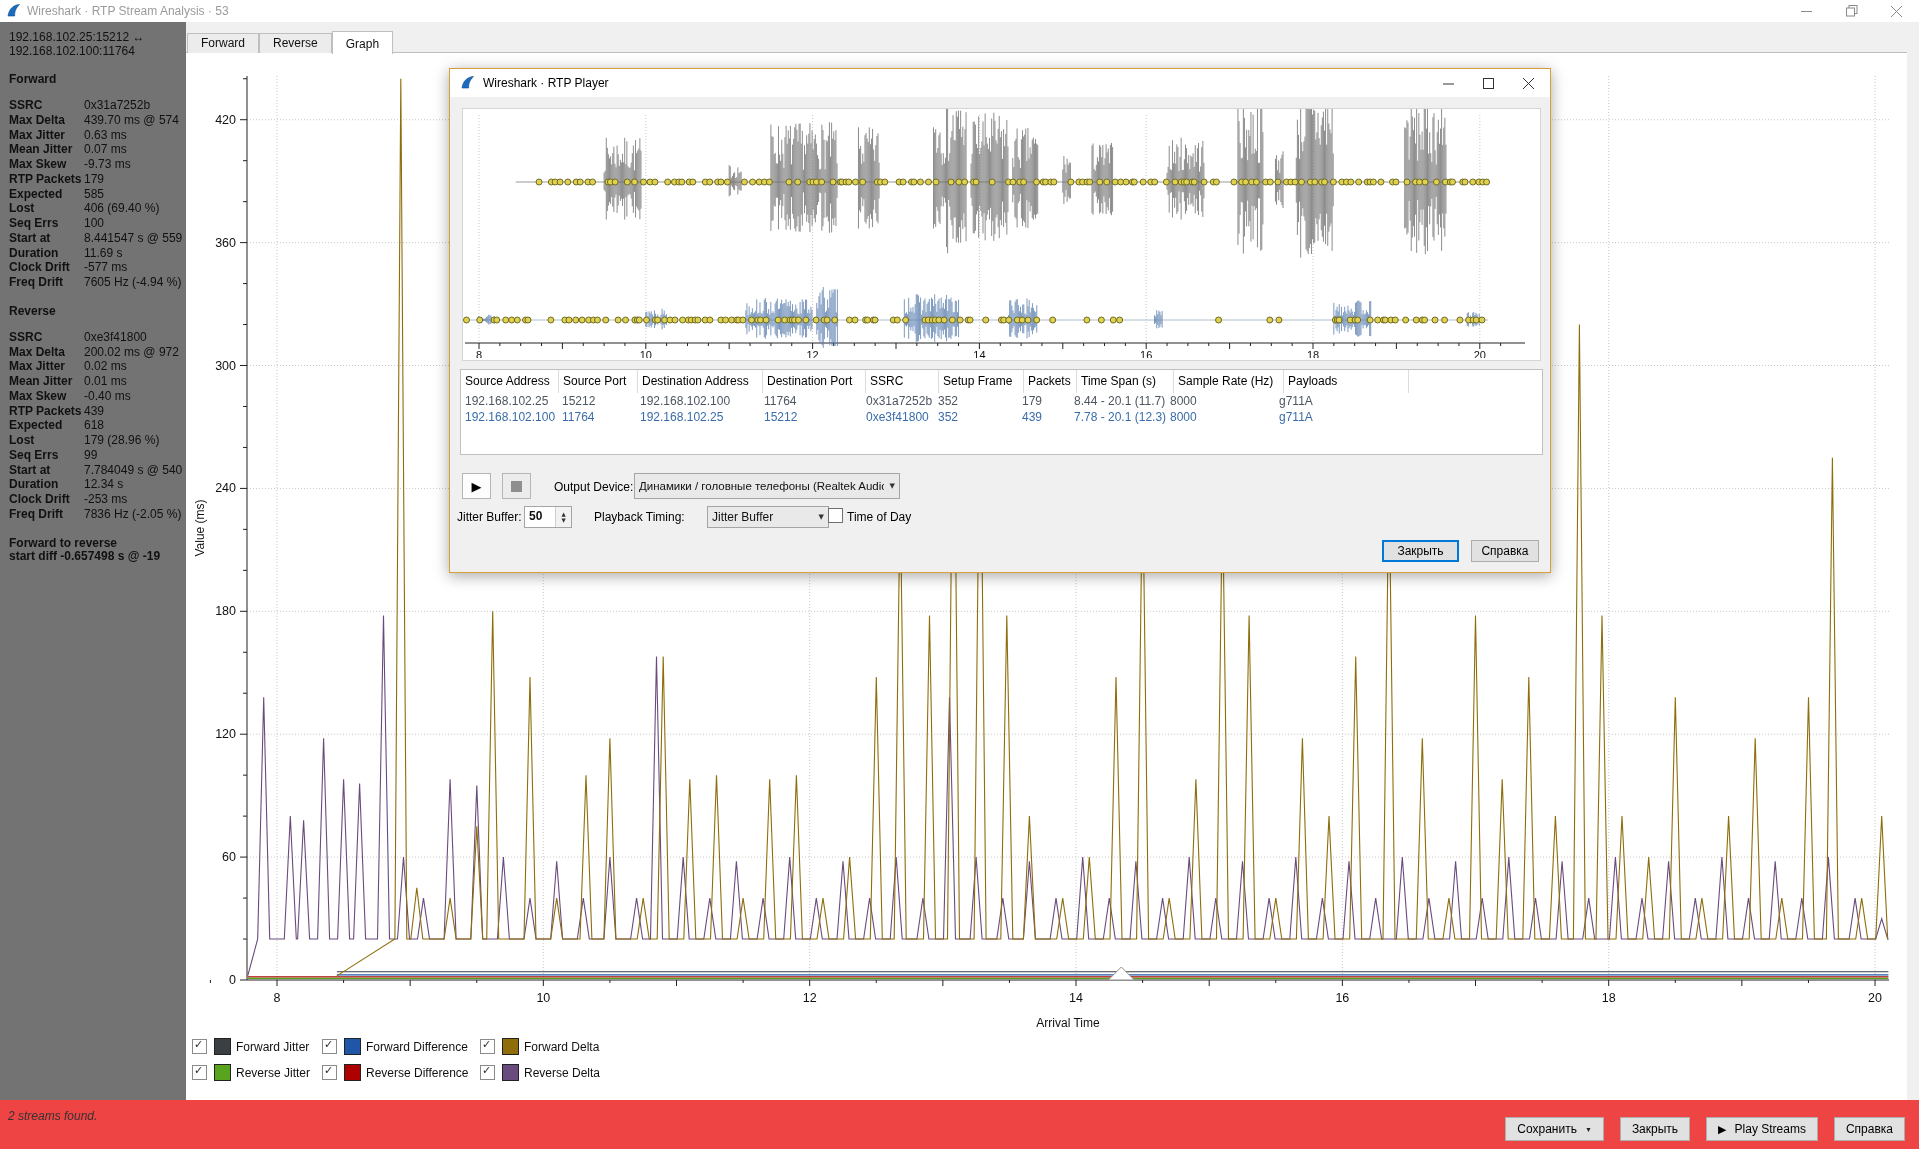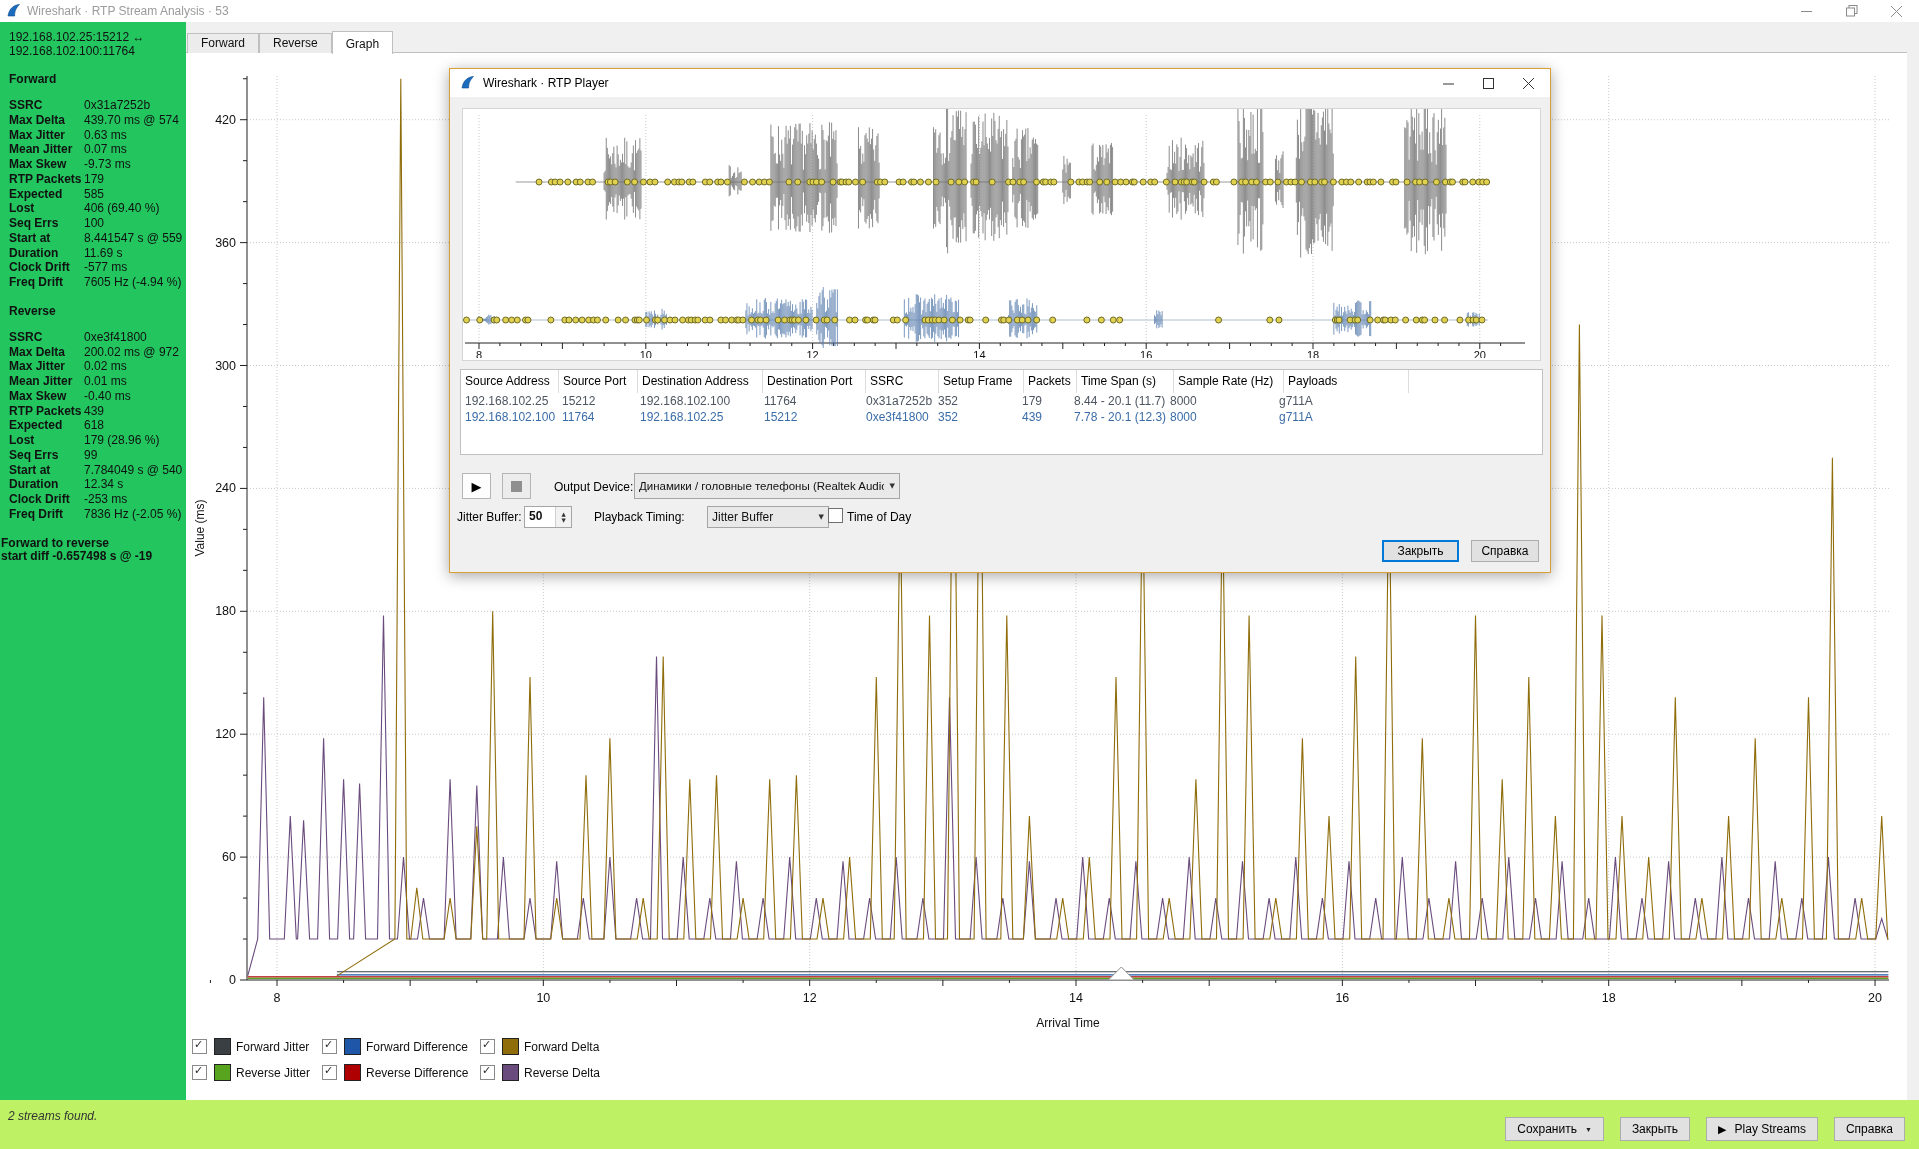--- a/index.html
+++ b/index.html
@@ -5,46 +5,46 @@
   html,body{margin:0;padding:0;background:#555;}
   .app{position:relative;width:1919px;height:1149px;background:#f0f0f0;overflow:hidden;
        font-family:"Liberation Sans",sans-serif;color:#111;padding-left:41px;}
   
   .titlebar{position:absolute;left:0;top:0;width:1919px;height:22px;background:#ffffff;}
   .titlebar .fin{position:absolute;left:6px;top:3px;width:16px;height:16px;}
   .titlebar .title{position:absolute;left:27px;top:0;line-height:22px;font-size:12px;color:#9b9b9b;}
   .winbtns{position:absolute;right:0;top:0;height:22px;display:flex;}
   .wbtn{width:45px;height:22px;display:flex;align-items:center;justify-content:center;color:#8a8a8a;}
   
-  .sidebar{position:absolute;left:0;top:22px;width:186px;height:1078px;background:#22c55e;font-size:12px;}
+  .sidebar{position:absolute;left:0;top:22px;width:186px;height:1078px;background:#737373;font-size:12px;}
   .pair{padding:9px 0 0 9px;line-height:13.5px;}
   #sidebarSections{padding-left:9px;}
   .sheading{font-weight:bold;margin:14px 0 12px 0;}
   .srow{display:flex;height:14.75px;line-height:14.75px;}
   .slbl{font-weight:bold;width:75px;flex-shrink:0;}
   .sval{white-space:nowrap;}
-  .sb-footer{font-weight:bold;margin:15px 0 0 1px;line-height:13.5px;}
+  .sb-footer{font-weight:bold;margin:15px 0 0 9px;line-height:13.5px;}
   
   .tabbar{position:absolute;left:187px;top:30px;height:23px;display:flex;align-items:flex-end;z-index:3;}
   .tab{font-size:12px;background:#ececec;border:1px solid #bfbfbf;border-bottom:none;
        padding:2px 13px 3px 13px;color:#111;cursor:default;}
   .tab.active{background:#ffffff;padding-top:5px;margin-bottom:-1px;}
   .pane{position:absolute;left:186px;top:52px;width:1721px;height:1048px;background:#ffffff;
         border-top:1px solid #bfbfbf;}
   #mainGraph{position:absolute;left:0;top:0;}
   
   .legend{position:absolute;left:6px;top:986px;display:grid;grid-template-columns:130px 158px auto;
           grid-row-gap:11px;grid-column-gap:0;font-size:12px;}
   .litem{display:flex;align-items:center;height:15px;}
   .chkbox{width:13px;height:13px;background:#fff;border:1px solid #8a8a8a;position:relative;flex-shrink:0;}
   .chkbox .tick{position:absolute;left:1px;top:-2px;font-size:11px;color:#2b2b2b;
                 font-family:"DejaVu Sans",sans-serif;}
   .swatch{width:15px;height:15px;border:1px solid #222;margin:0 5px 0 7px;flex-shrink:0;}
   
-  .statusbar{position:absolute;left:0;top:1100px;width:1919px;height:49px;background:#bef264;}
+  .statusbar{position:absolute;left:0;top:1100px;width:1919px;height:49px;background:#ef4444;}
   .status-text{position:absolute;left:8px;top:9px;font-size:12px;font-style:italic;color:#333;}
   .footer-btns{position:absolute;right:14px;top:17px;display:flex;gap:16px;}
   .fbtn{height:24px;background:#e1e1e1;border:1px solid #adadad;font-size:12px;display:flex;
         align-items:center;justify-content:center;padding:0 11px;gap:8px;white-space:nowrap;}
   .fbtn .drop{font-size:7px;color:#222;}
   .fbtn .playglyph{font-size:11px;color:#000;font-family:"DejaVu Sans",sans-serif;}
   
   .dialog{position:absolute;left:449px;top:68px;width:1100px;height:503px;background:#f0f0f0;
           border:1px solid #d89e3a;box-shadow:0 3px 14px rgba(0,0,0,.35);z-index:10;}
   .dlg-titlebar{position:absolute;left:0;top:0;width:100%;height:28px;background:#ffffff;}

